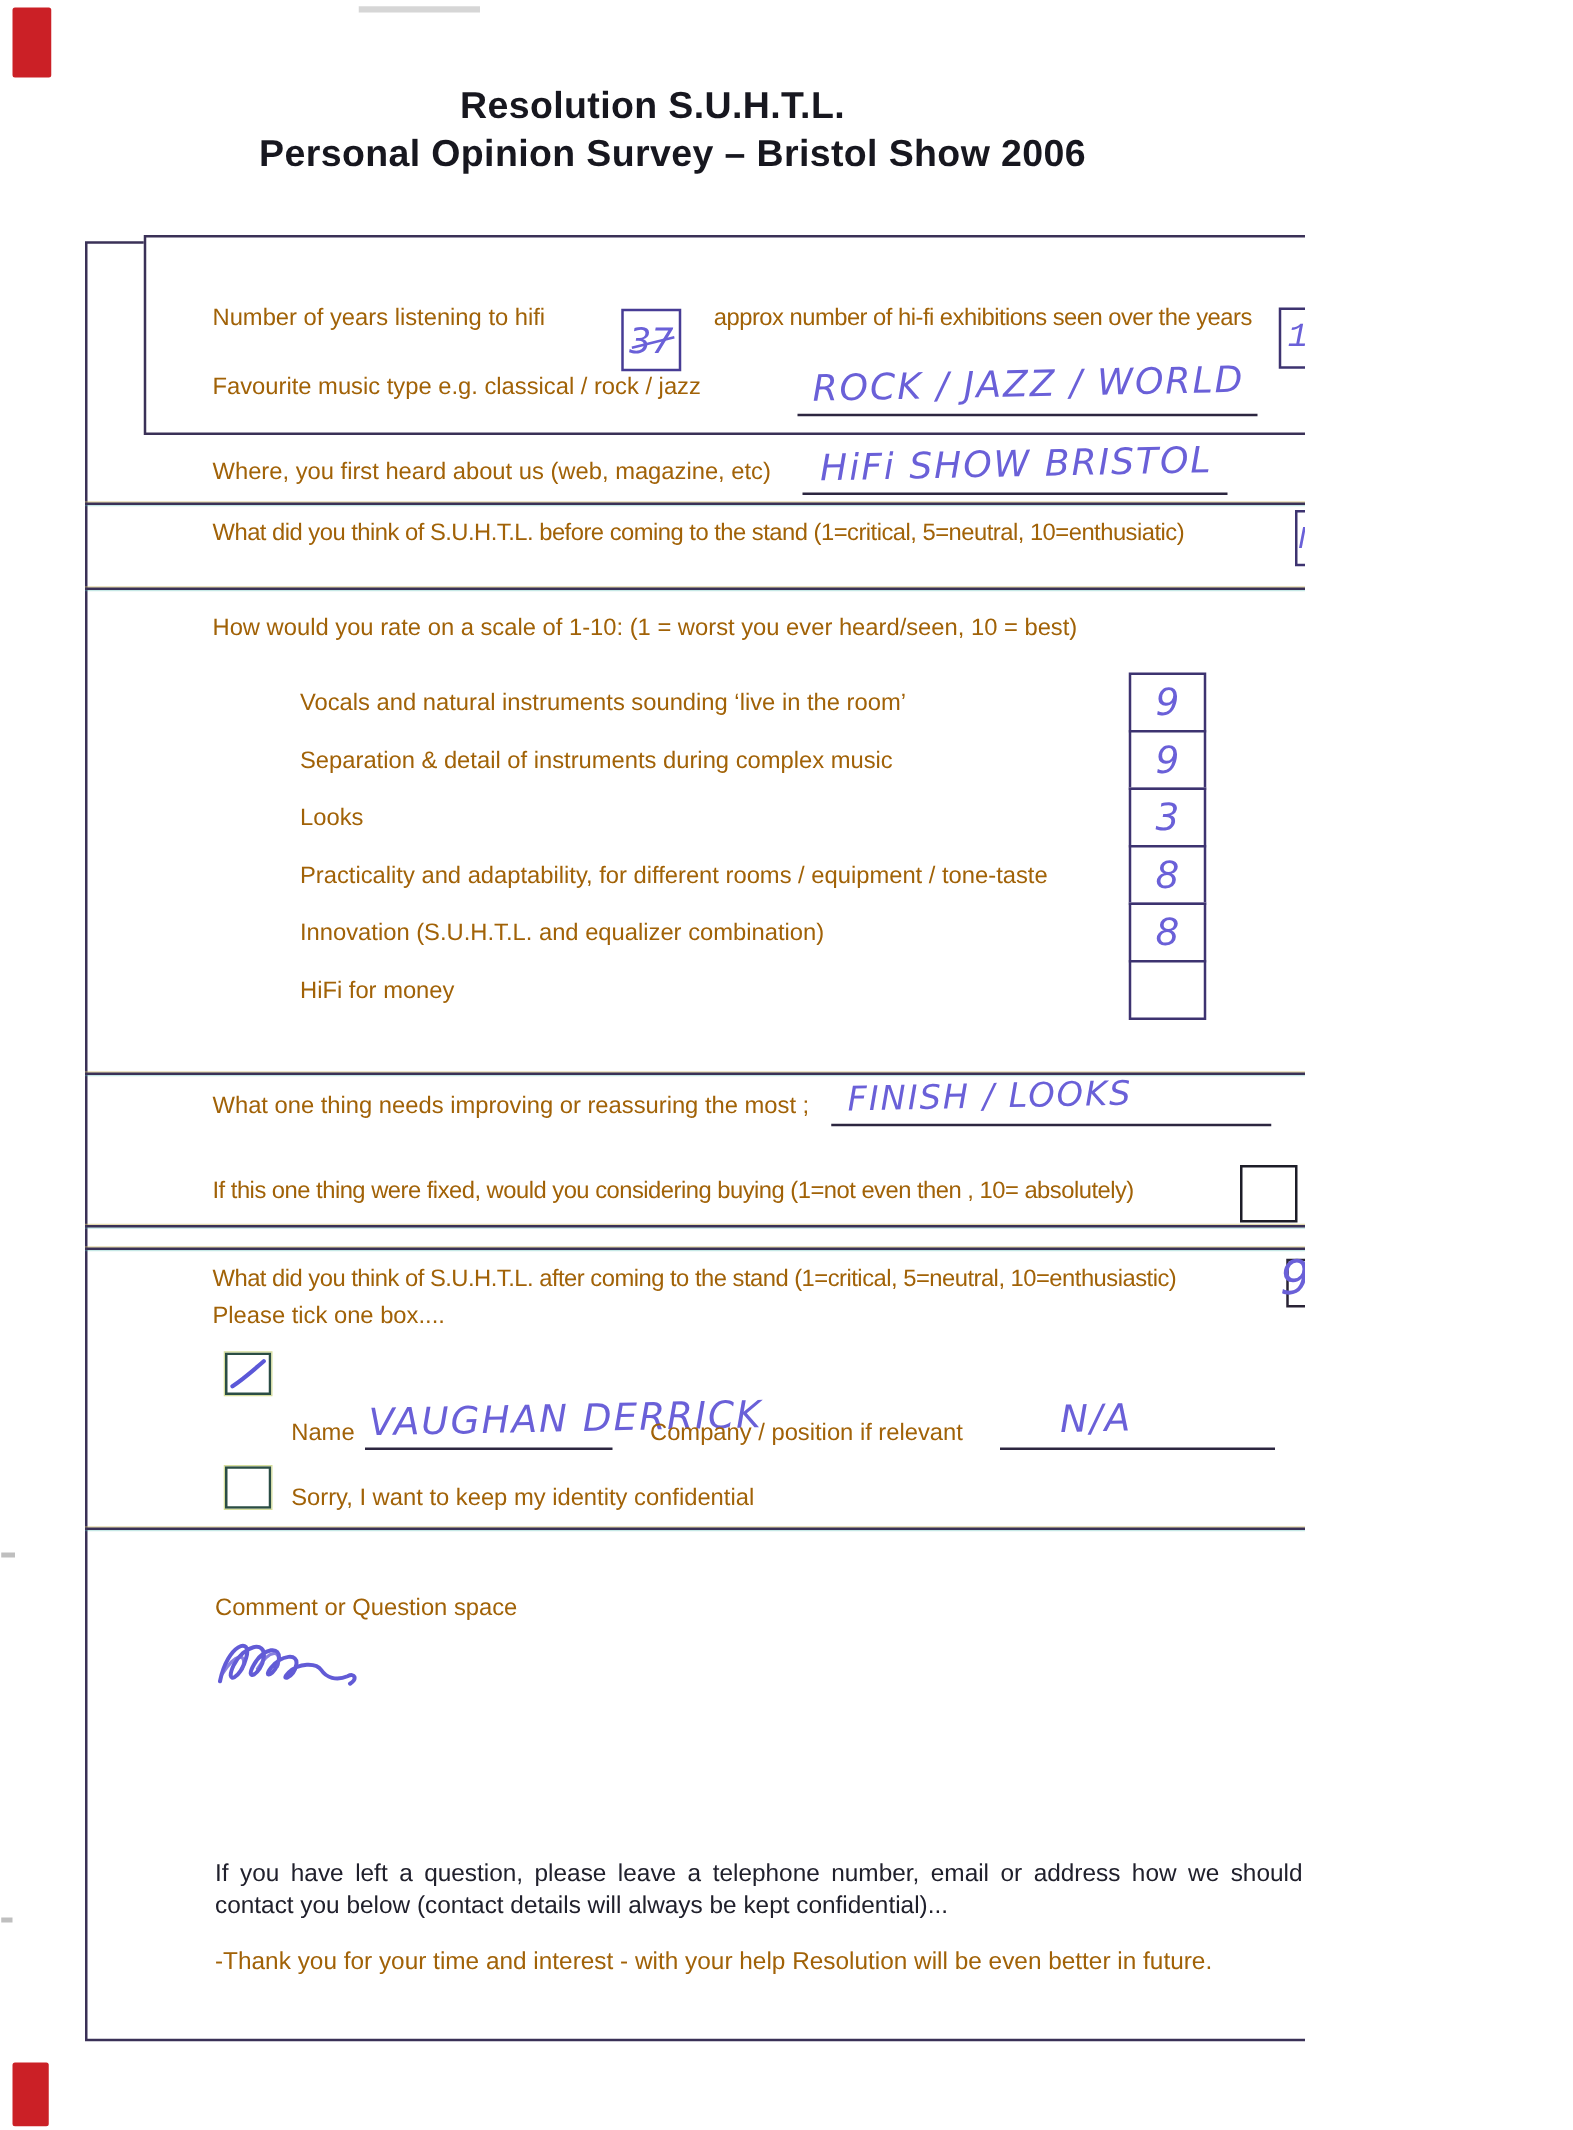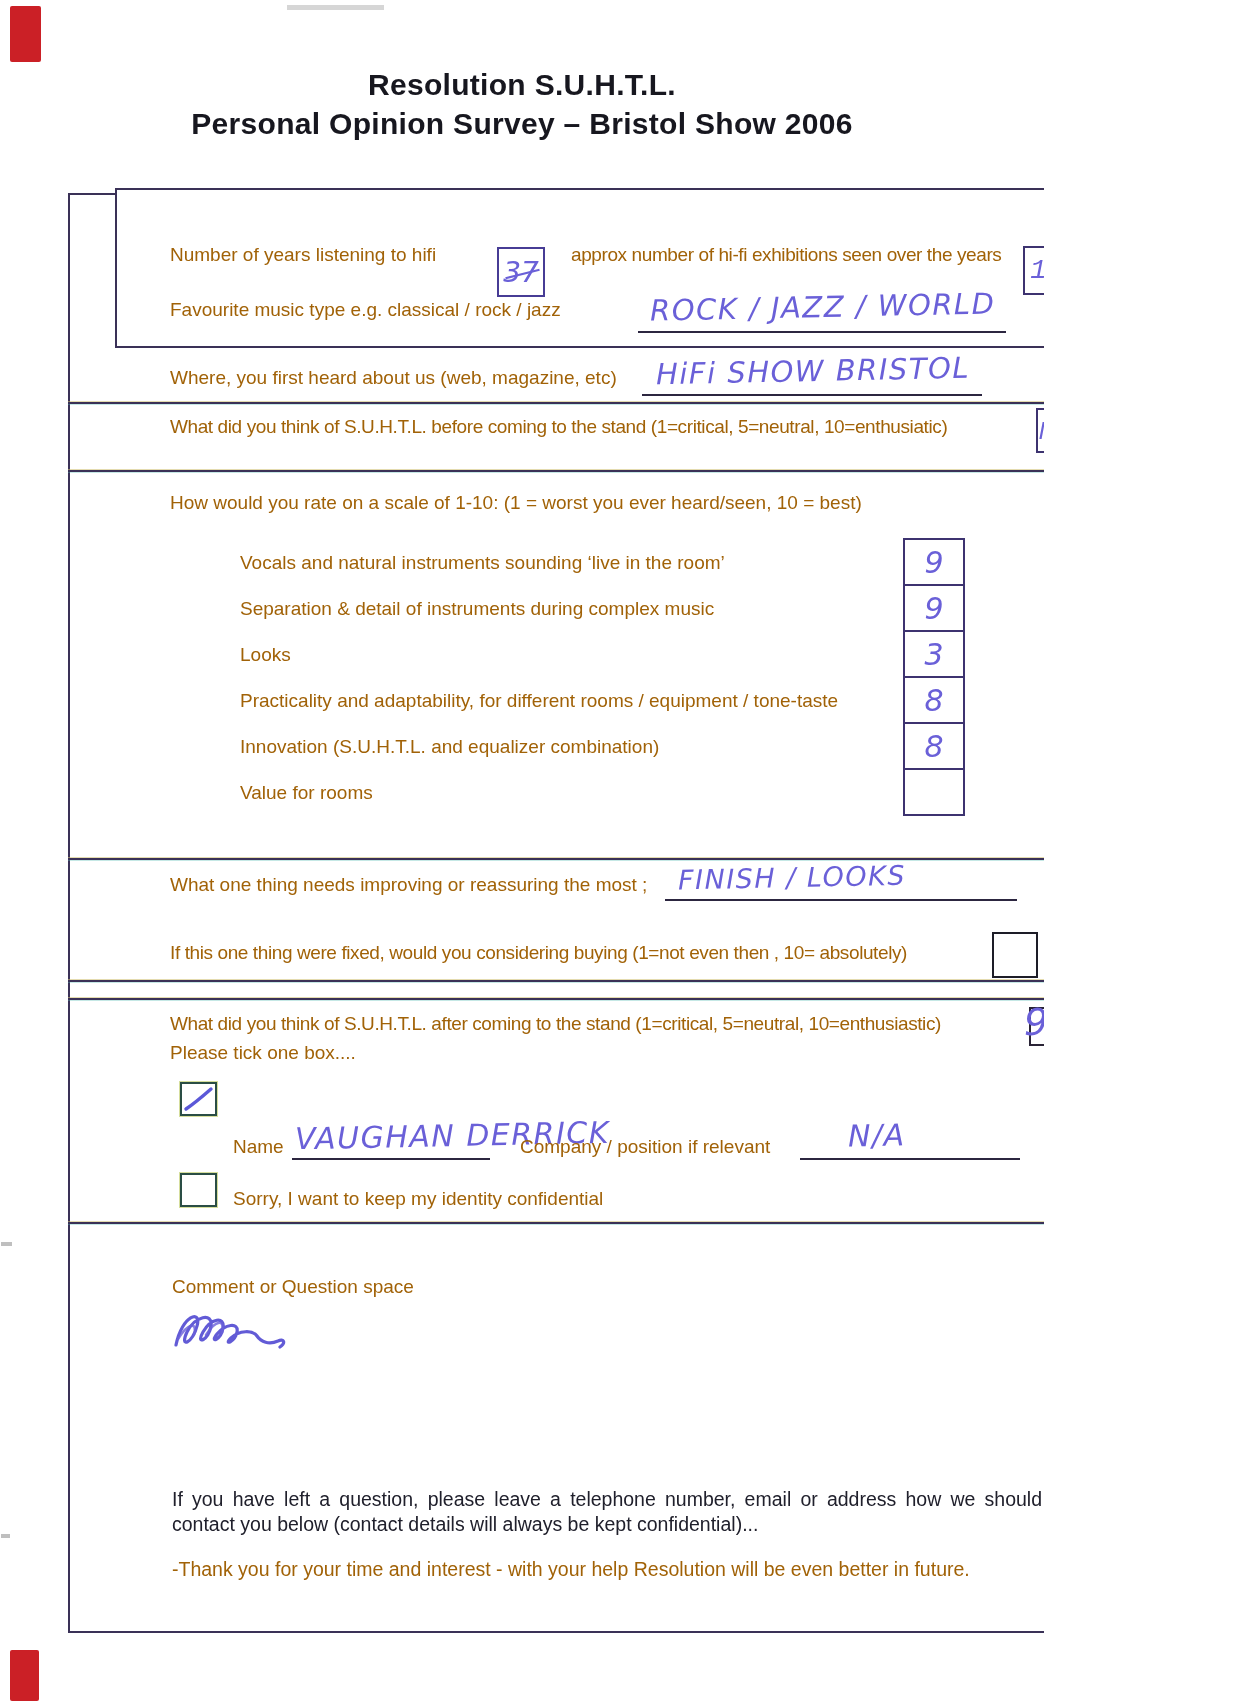--- a/index.html
+++ b/index.html
@@ -34,21 +34,21 @@
 
   <div class="redmark" style="left:10px;top:6px;width:31px;height:56px;"></div>
   <div class="redmark" style="left:10px;top:1650px;width:29px;height:51px;"></div>
   <div class="smudge" style="left:287px;top:5px;width:97px;height:5px;background:#c4c4c4;opacity:.7;"></div>
   <div class="smudge" style="left:1236px;top:2px;width:22px;height:6px;background:#a79ce0;opacity:.8;"></div>
   <div class="smudge" style="left:1px;top:1242px;width:11px;height:4px;background:#bfbfbf;"></div>
   <div class="smudge" style="left:1px;top:1534px;width:9px;height:4px;background:#bfbfbf;"></div>
   <div class="smudge" style="left:1247px;top:1243px;width:9px;height:5px;background:#d0d0d0;"></div>
 
   <div class="abs title" style="top:68px;left:0;">Resolution S.U.H.T.L.</div>
-  <div class="abs title" style="top:107px;left:0;">Personal Opinion Survey – Bristol Show 2006</div>
+  <div class="abs title" style="top:107px;left:16px;">Personal Opinion Survey – Bristol Show 2006</div>
 
   <div class="outer"></div>
 
   <div class="innerbox"></div>
   <div class="abs print" style="left:170px;top:244px;">Number of years listening to hifi</div>
   <div class="scorebox" style="left:497px;top:247px;width:48px;height:50px;border-color:#473c95;">
     <span class="scoreval" style="font-size:28px;">37</span>
     <span class="abs" style="left:6px;top:24px;width:35px;height:2px;background:#6a60d8;transform:rotate(-14deg);"></span>
   </div>
   <div class="abs print tight" style="left:571px;top:244px;">approx number of hi-fi exhibitions seen over the years</div>
@@ -72,21 +72,21 @@
 
   <div class="hline" style="left:68px;top:470px;width:1122px;"></div>
 
   <div class="abs print" style="left:170px;top:492px;">How would you rate on a scale of 1-10: (1 = worst you ever heard/seen, 10 = best)</div>
 
   <div class="abs print" style="left:240px;top:552px;">Vocals and natural instruments sounding ‘live in the room’</div>
   <div class="abs print" style="left:240px;top:598px;">Separation &amp; detail of instruments during complex music</div>
   <div class="abs print" style="left:240px;top:644px;">Looks</div>
   <div class="abs print" style="left:240px;top:690px;">Practicality and adaptability, for different rooms / equipment / tone-taste</div>
   <div class="abs print" style="left:240px;top:736px;">Innovation (S.U.H.T.L. and equalizer combination)</div>
-  <div class="abs print" style="left:240px;top:782px;">Value for rooms</div>
+  <div class="abs print" style="left:240px;top:782px;">HiFi for money</div>
 
   <div class="scorebox" style="left:903px;top:538px;width:62px;height:48px;">
     <span class="scoreval">9</span>
     </div>
   <div class="scorebox" style="left:903px;top:584px;width:62px;height:48px;">
     <span class="scoreval">9</span>
     </div>
   <div class="scorebox" style="left:903px;top:630px;width:62px;height:48px;">
     <span class="scoreval">3</span>
     </div>

